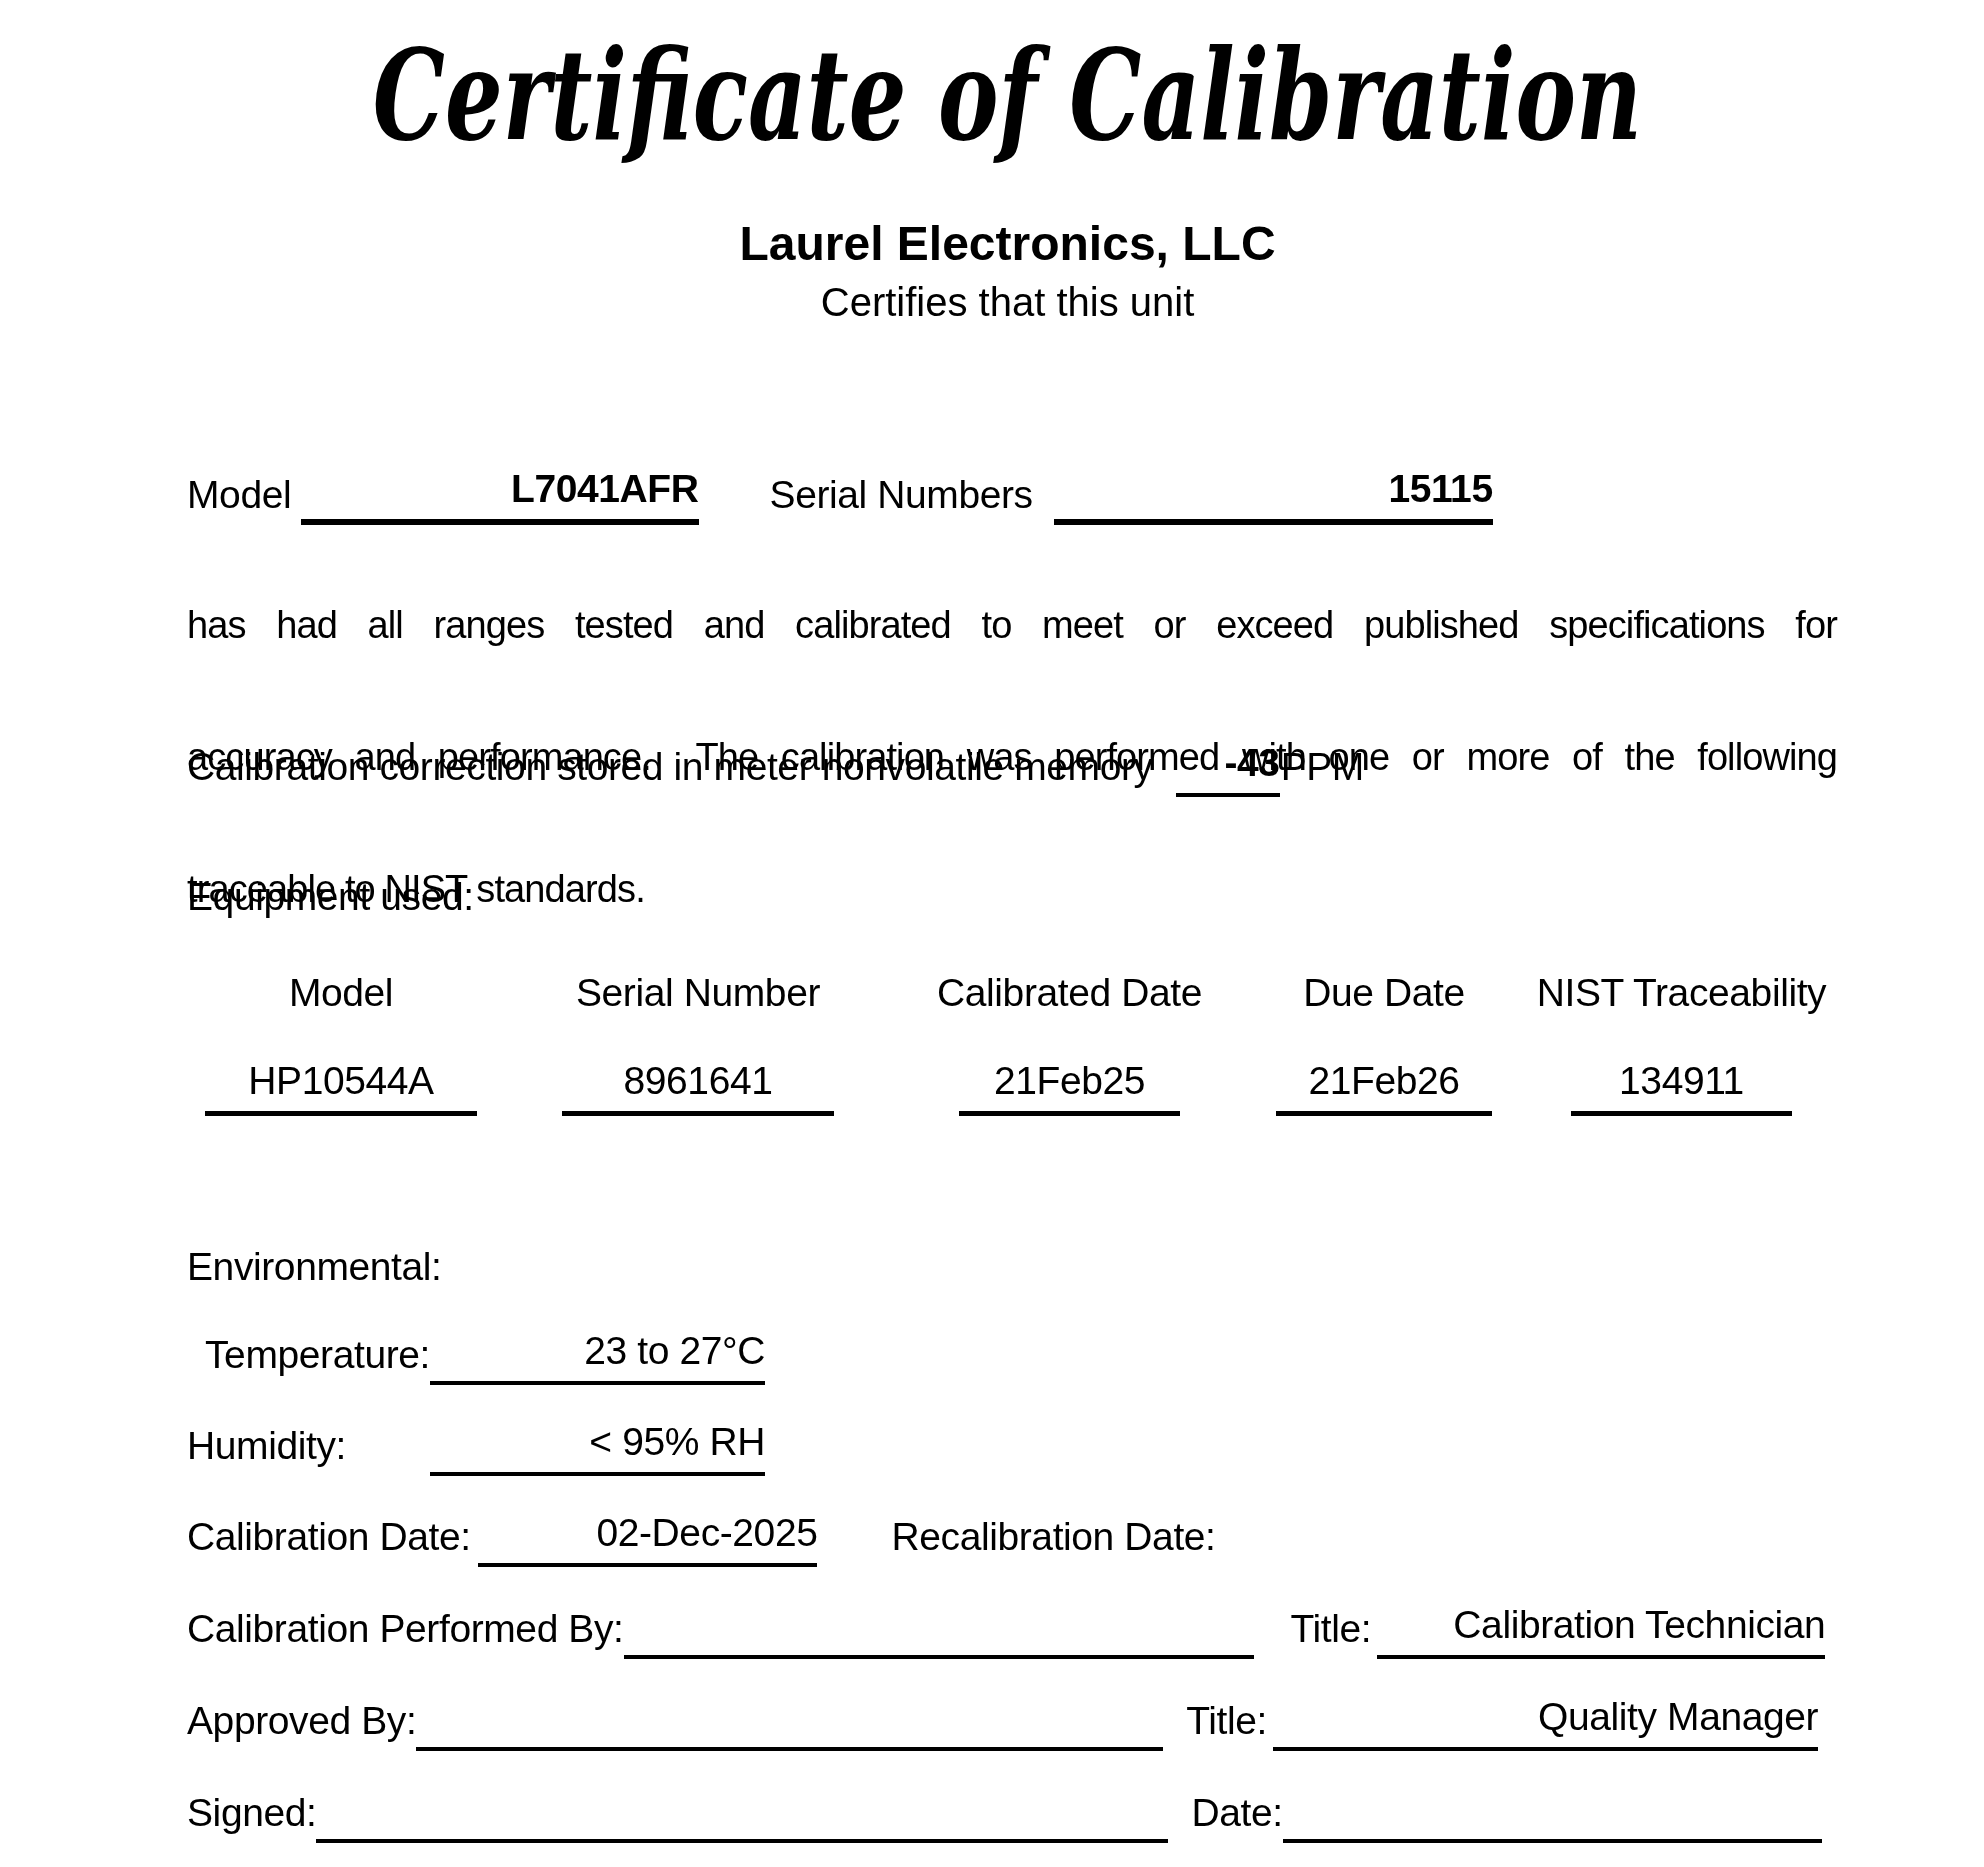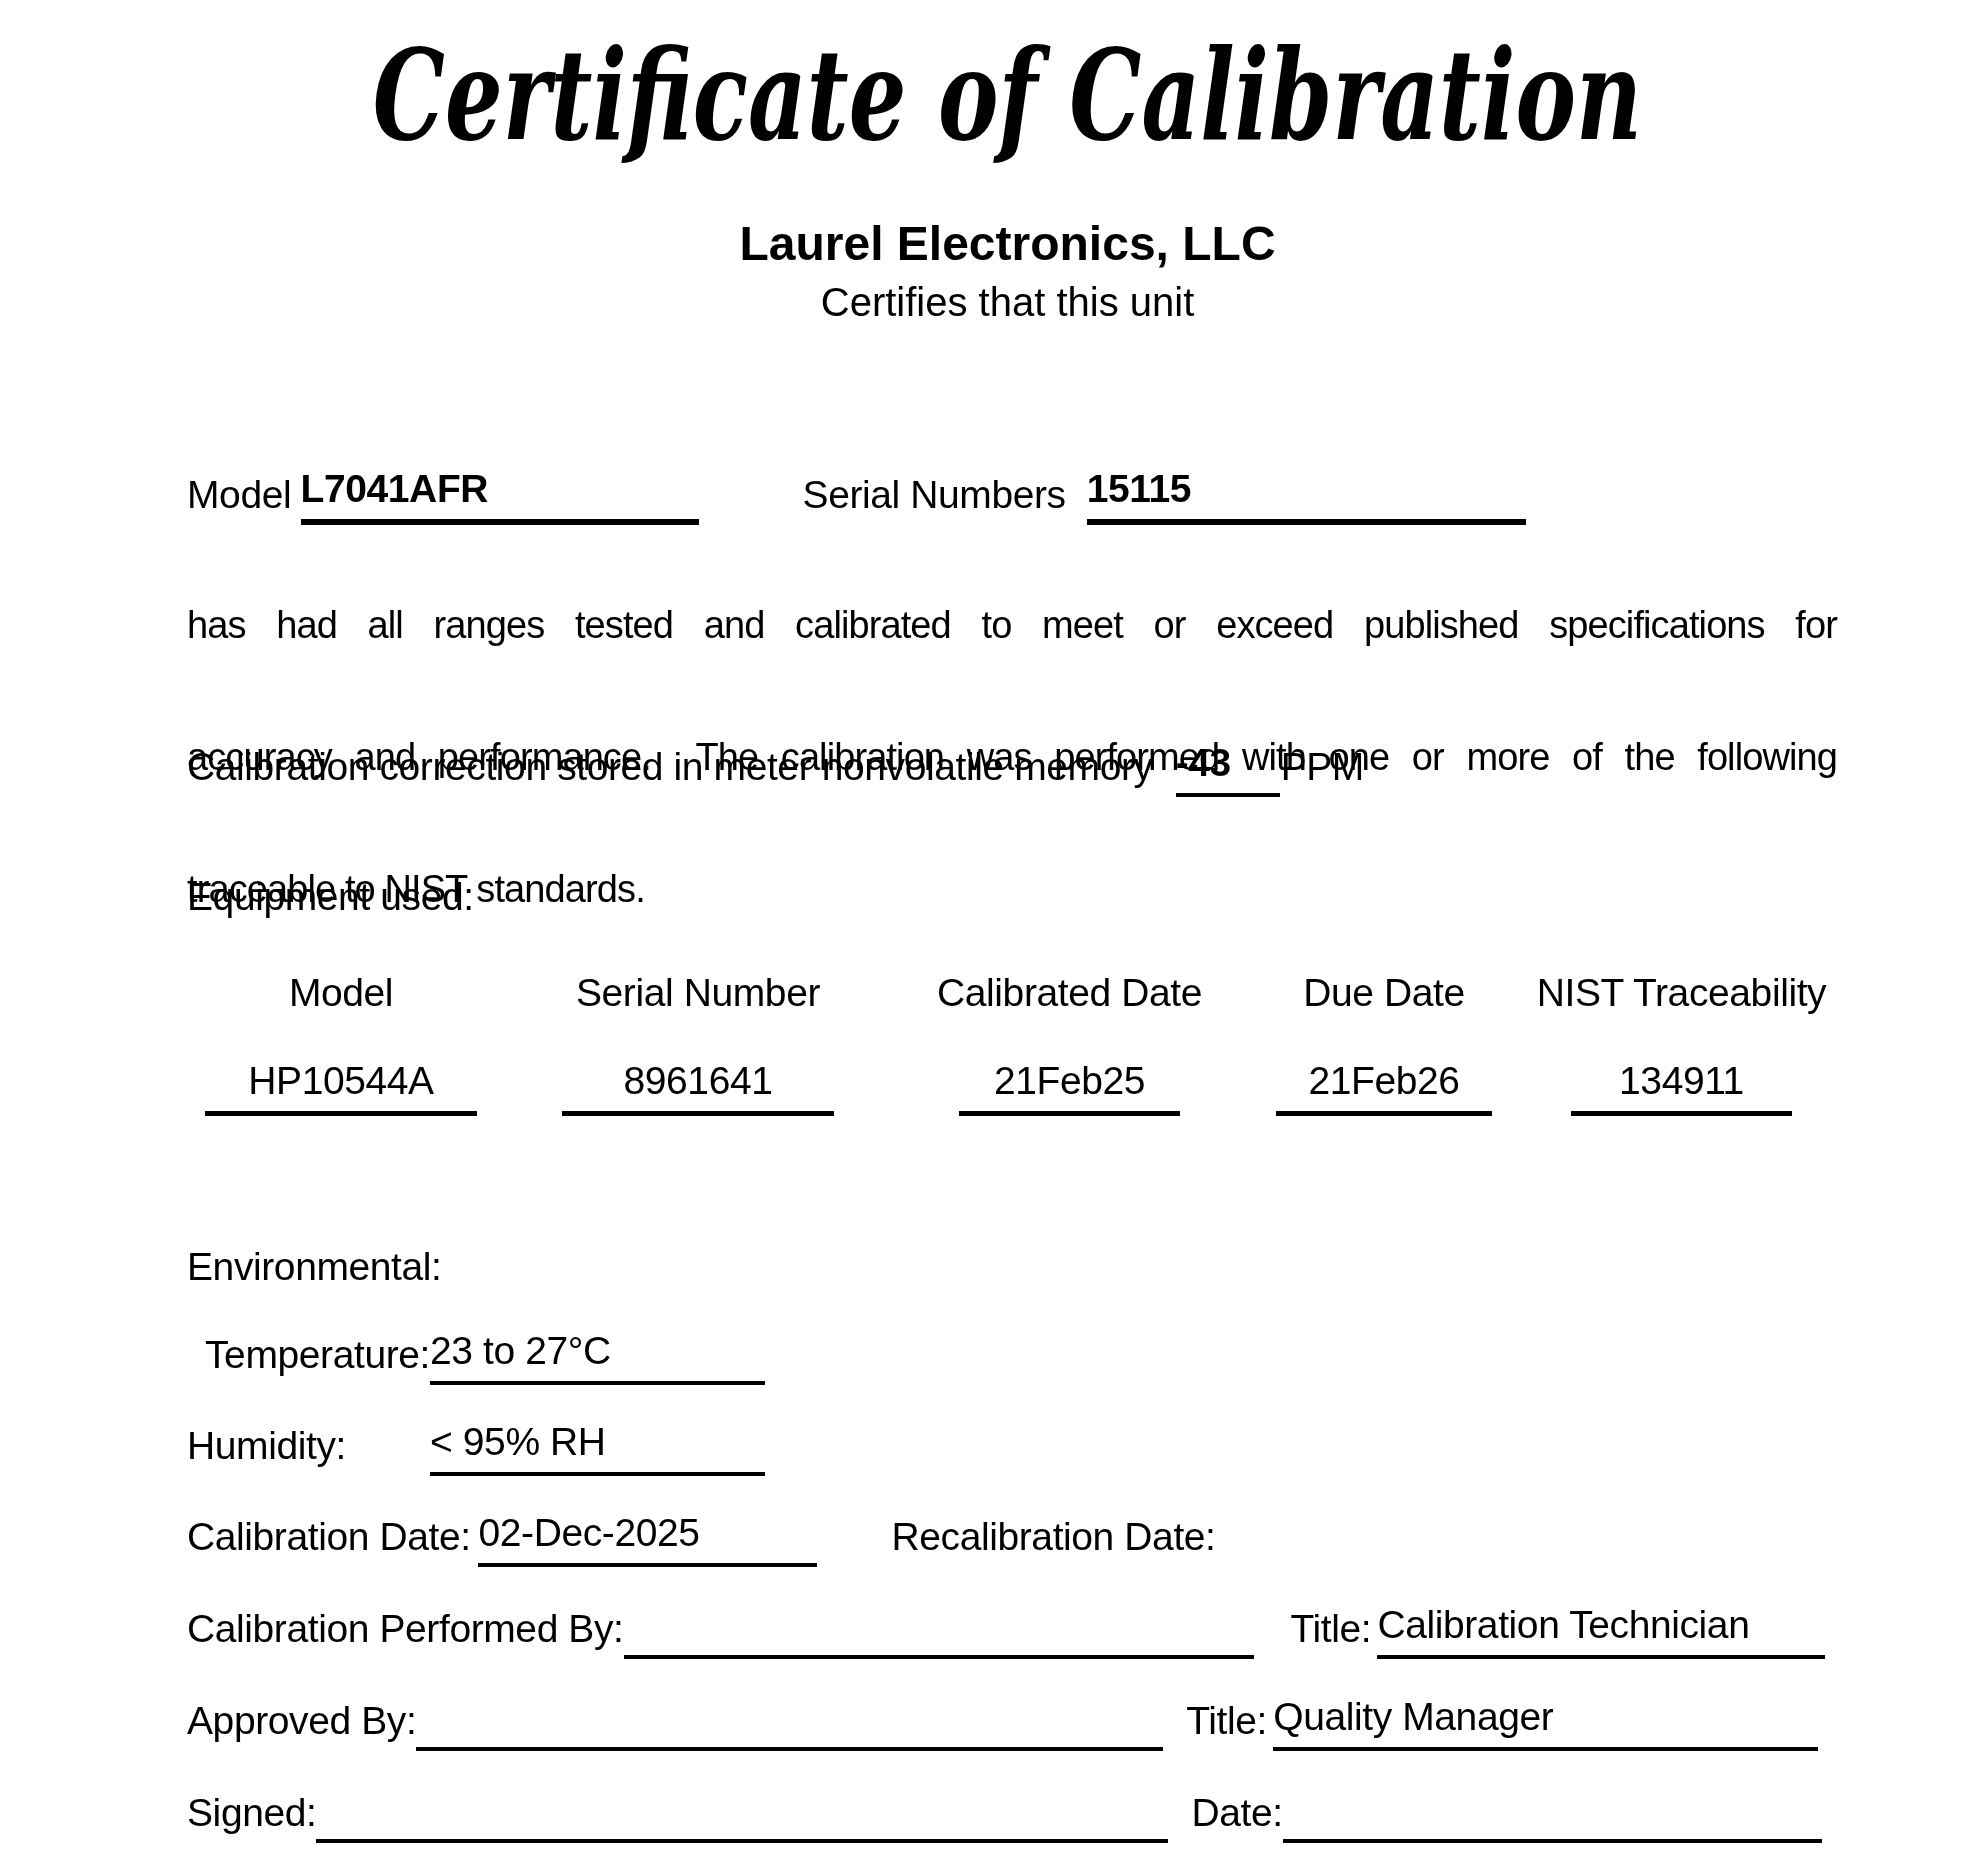--- a/index.html
+++ b/index.html
@@ -34,21 +34,21 @@
   .row {
     position: absolute;
     left: 187px;
     display: flex;
     align-items: flex-end;
     white-space: nowrap;
   }
   .row > span { padding-bottom: 7.8px; display: inline-block; }
   .fill {
     border-bottom: 4.7px solid #000;
-    text-align: left;
+    text-align: right;
   }
   .thick { border-bottom-width: 6.2px; }
   .blank::before { content: "\00a0"; }
   .b { font-weight: bold; }
 
   .para {
     position: absolute;
     left: 187px;
     width: 1650px;
     font-size: 38px;
@@ -77,21 +77,21 @@
   <div class="abs center title-wrap">
     <span class="title">Certificate of Calibration</span>
   </div>
 
   <div class="abs center company">Laurel Electronics, LLC</div>
   <div class="abs center certifies">Certifies that this unit</div>
 
   <div class="row" style="top:467px;">
     <span>Model</span>
     <span class="fill thick b" style="width:398px; margin-left:9.3px;">L7041AFR</span>
-    <span style="margin-left:104px;text-align:center;">Serial Numbers</span>
+    <span style="margin-left:71px;text-align:center;">Serial Numbers</span>
     <span class="fill thick b" style="width:439px; margin-left:21px;">15115</span>
   </div>
 
   <div class="para" style="top:515px;">
     <div class="jline">has had all ranges tested and calibrated to meet or exceed published specifications for</div>
     <div class="jline">accuracy and performance.  The calibration was performed with one or more of the following</div>
     <div>traceable to NIST standards.</div>
   </div>
 
   <div class="row" style="top:741px;">

